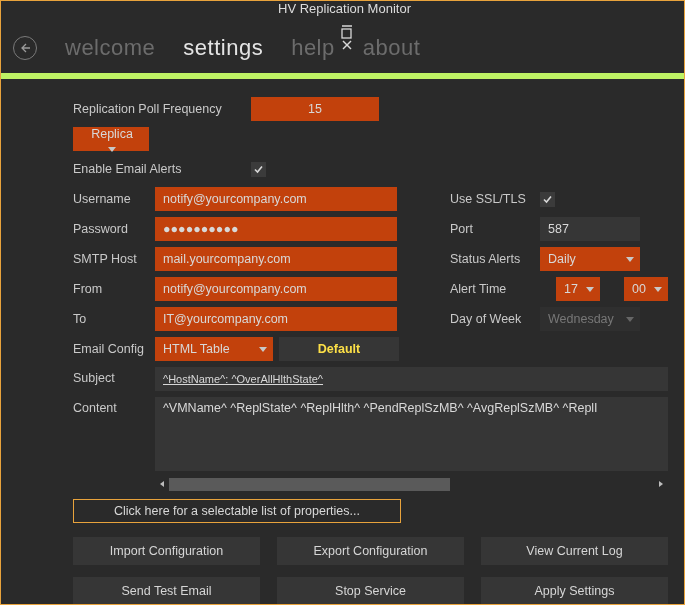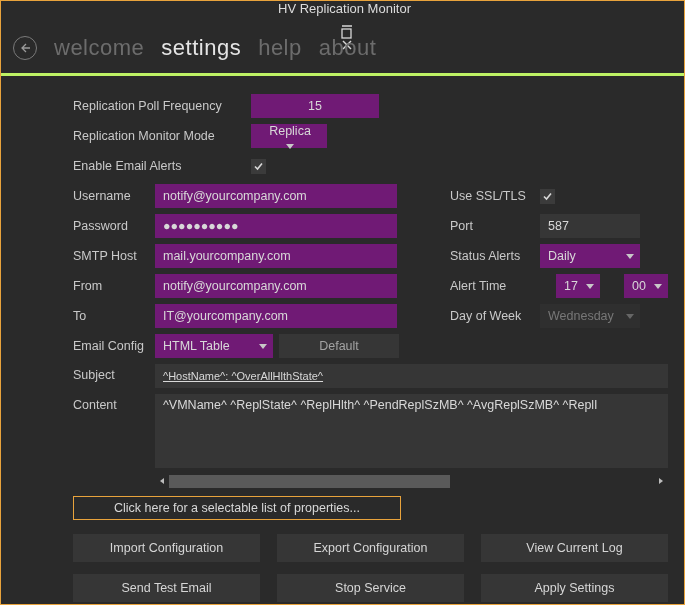--- a/index.html
+++ b/index.html
@@ -18,40 +18,40 @@
     display: flex; align-items: center; height: 28px;
     padding: 0 6px 0 10px; color: #dcdcdc; font-size: 13px; flex-direction: column;
   }
   .titlebar .spacer { flex: 1; }
   .titlebar .tb-btn {
     width: 22px; height: 22px; display: flex; align-items: center; justify-content: center;
     margin-left: 4px; color: #d8d8d8; cursor: pointer;
   }
   .titlebar .tb-btn svg { display: block; }
   .navbar {
-    display: flex; align-items: center; gap: 17px;
+    display: flex; align-items: center; gap: 28px;
     padding: 6px 10px 12px 12px;
-    border-bottom: 3px solid #bef264;
+    border-bottom: 6px solid #bef264;
   }
   .nav-back {
     width: 24px; height: 24px; border: 1.5px solid #7a7a7a; border-radius: 50%;
     display: flex; align-items: center; justify-content: center; color: #9a9a9a;
   }
   .nav-item {
     font-size: 22px; font-weight: 300; color: #6c6c6c; cursor: pointer;
     letter-spacing: .5px;
   }
   .nav-item.active { color: #e4e4e4; }
   .content {
     flex: 1; padding: 18px 16px 16px 16px; overflow: hidden;
   }
   .row { display: flex; align-items: center; margin-bottom: 6px; min-height: 24px; }
   .row .lbl { width: 178px; font-size: 12.5px; color: #c9c9c9; padding-left: 0; }
   .input, .select, .num {
-    background: #701a75; border: none; color: #d8d8d8;
+    background: #c2410c; border: none; color: #d8d8d8;
     font-family: inherit; font-size: 12.5px; height: 24px; padding: 0 8px;
     outline: none;
   }
   .input { width: 242px; }
   .num { width: 128px; text-align: center; }
   .select {
     display: flex; align-items: center; justify-content: space-between;
     padding-right: 6px; gap: 6px; cursor: pointer;
   }
   .select .caret {
@@ -67,22 +67,23 @@
     align-items: center; justify-content: center; cursor: pointer;
   }
   .chk svg { display: block; }
   .two-col { display: flex; gap: 51px; align-items: flex-start; }
   .col-l { flex: 0 0 auto; }
   .col-r { flex: 1; }
   .col-r .row .lbl { width: 90px; }
   .col-r .input-port { width: 100px; background:#363636; }
   .btn-default {
     height: 24px; width: 120px; margin-left: 6px;
-    background: #363636; color: #a3a3a3; font-size: 12.5px; border: none;
+    background: #363636; color: #fde047; font-size: 12.5px; border: none;
     cursor: pointer;
+    font-weight: bold;
   }
   .row-wide { display: flex; align-items: flex-start; margin-bottom: 6px; }
   .row-wide .lbl { width: 82px; padding-top:4px; font-size:12.5px; color:#c9c9c9; }
   .subject-input {
     flex: 1; height: 24px; background:#363636; border:none; color:#d8d8d8;
     font-size:11px; padding:0 8px; font-family: inherit; text-decoration: underline;
   }
   .content-area {
     flex: 1; height: 74px; background:#363636; border:none; color:#d8d8d8;
     font-size:12.5px; padding:4px 8px; font-family: inherit; resize: none;
@@ -145,21 +146,20 @@
   </div>
 
   <div class="content">
 
     <div class="group">
       <div class="row">
         <span class="lbl">Replication Poll Frequency</span>
         <input class="num" value="15" style="">
       </div>
       <div class="row">
-        <span class="lbl">Replication Monitor Mode</span>
         <div class="select select-mode">
           <span>Replica</span>
           <span class="caret"></span>
         </div>
       </div>
       <div class="row">
         <span class="lbl">Enable Email Alerts</span>
         <span class="chk">
           <svg width="11" height="11" viewBox="0 0 11 11">
               <path d="M2 5.5 L4.5 8 L9 2.5" fill="none" stroke="#d8d8d8" stroke-width="1.6"></path>

